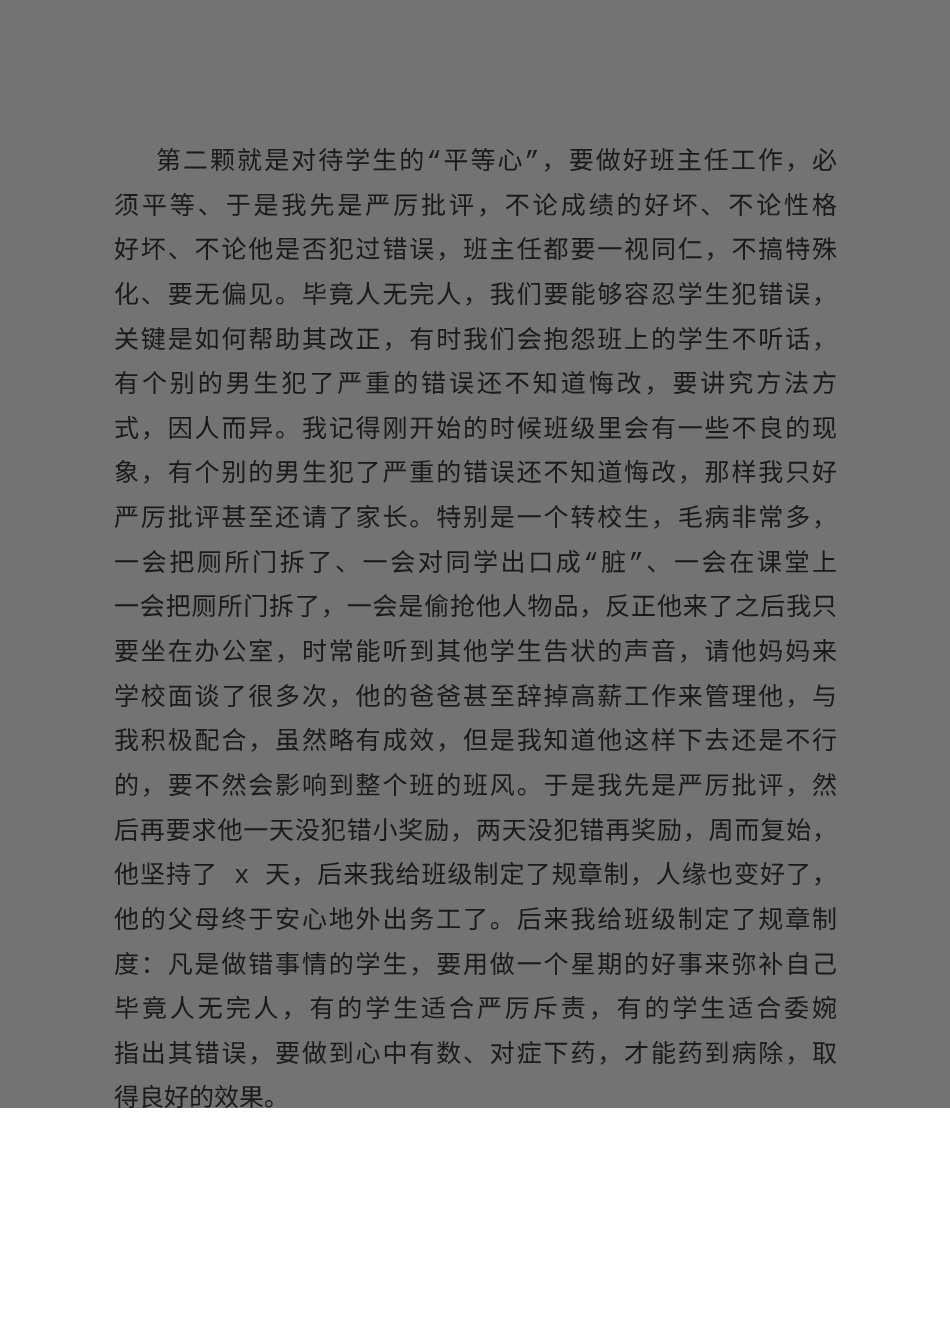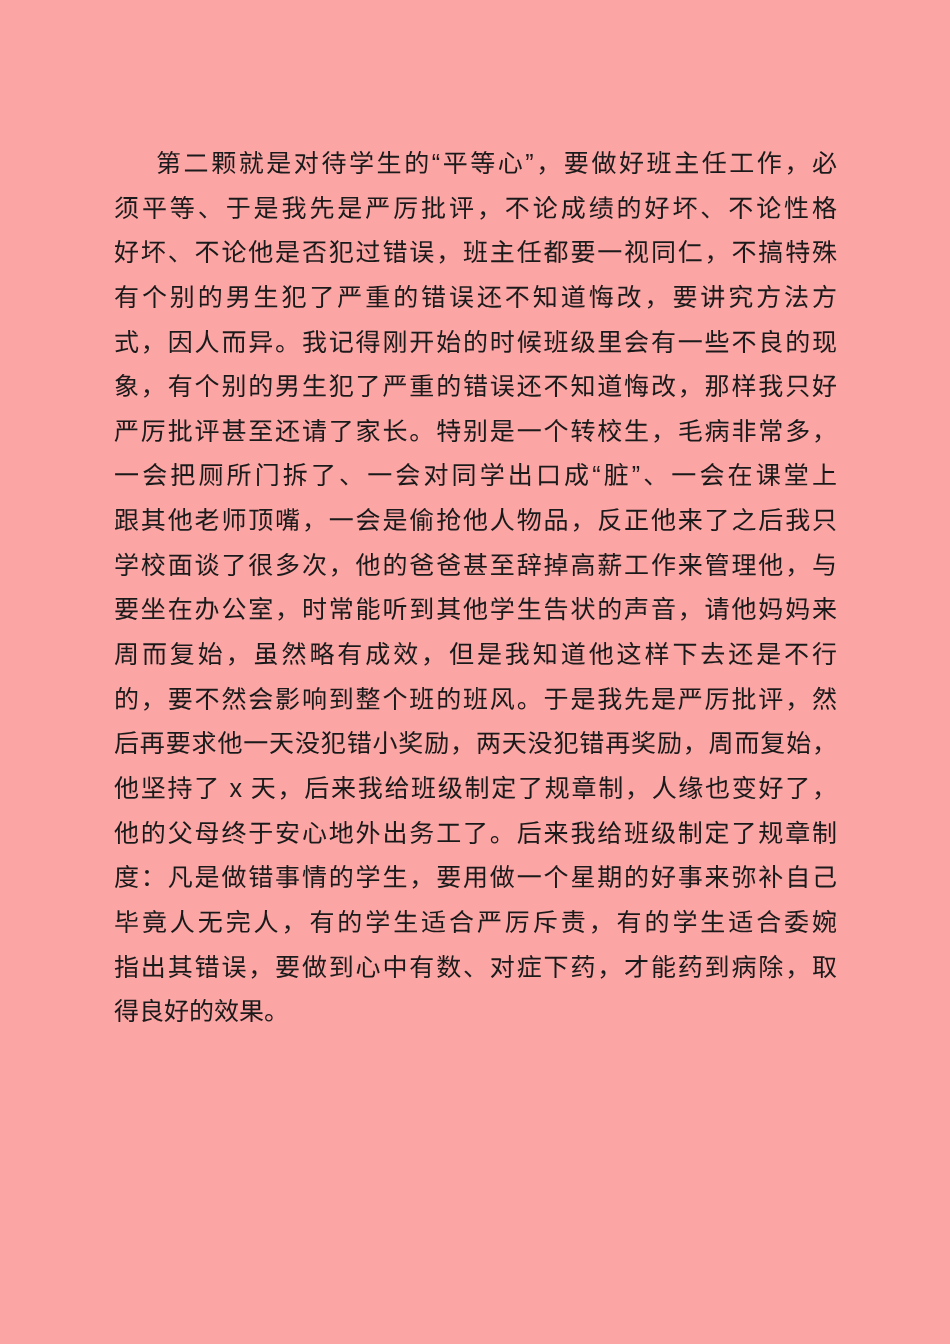--- a/index.html
+++ b/index.html
@@ -3,24 +3,24 @@
 <meta charset="utf-8">
 <style>
   html, body {
     margin: 0;
     padding: 0;
     background: #ffffff;
   }
   .page {
     position: relative;
     width: 950px;
-    height: 1344px;
-    background: #fca5a5;
+    height: 1108px;
+    background: #737373;
     overflow: hidden;
-    font-family: Liberation Sans, sans-serif;
+    font-family: Liberation Mono, monospace;
   }
   .textblock {
     position: absolute;
     left: 114px;
     top: 141px;
     width: 723px;
     color: #1a1a1a;
   }
   .line {
     font-size: 25px;
@@ -41,29 +41,31 @@
   }
 </style>
 </head>
 <body>
 
 <div class="page">
   <div class="textblock">
       <div class="line first">第二颗就是对待学生的“平等心”，要做好班主任工作，必</div>
       <div class="line">须平等、于是我先是严厉批评，不论成绩的好坏、不论性格</div>
       <div class="line">好坏、不论他是否犯过错误，班主任都要一视同仁，不搞特殊</div>
+      <div class="line">化、要无偏见。毕竟人无完人，我们要能够容忍学生犯错误，</div>
+      <div class="line">关键是如何帮助其改正，有时我们会抱怨班上的学生不听话，</div>
       <div class="line">有个别的男生犯了严重的错误还不知道悔改，要讲究方法方</div>
       <div class="line">式，因人而异。我记得刚开始的时候班级里会有一些不良的现</div>
       <div class="line">象，有个别的男生犯了严重的错误还不知道悔改，那样我只好</div>
       <div class="line">严厉批评甚至还请了家长。特别是一个转校生，毛病非常多，</div>
       <div class="line">一会把厕所门拆了、一会对同学出口成“脏”、一会在课堂上</div>
-      <div class="line">跟其他老师顶嘴，一会是偷抢他人物品，反正他来了之后我只</div>
+      <div class="line">一会把厕所门拆了，一会是偷抢他人物品，反正他来了之后我只</div>
+      <div class="line">要坐在办公室，时常能听到其他学生告状的声音，请他妈妈来</div>
       <div class="line">学校面谈了很多次，他的爸爸甚至辞掉高薪工作来管理他，与</div>
-      <div class="line">要坐在办公室，时常能听到其他学生告状的声音，请他妈妈来</div>
-      <div class="line">周而复始，虽然略有成效，但是我知道他这样下去还是不行</div>
+      <div class="line">我积极配合，虽然略有成效，但是我知道他这样下去还是不行</div>
       <div class="line">的，要不然会影响到整个班的班风。于是我先是严厉批评，然</div>
       <div class="line">后再要求他一天没犯错小奖励，两天没犯错再奖励，周而复始，</div>
       <div class="line">他坚持了 x 天，后来我给班级制定了规章制，人缘也变好了，</div>
       <div class="line">他的父母终于安心地外出务工了。后来我给班级制定了规章制</div>
       <div class="line">度：凡是做错事情的学生，要用做一个星期的好事来弥补自己</div>
       <div class="line">毕竟人无完人，有的学生适合严厉斥责，有的学生适合委婉</div>
       <div class="line">指出其错误，要做到心中有数、对症下药，才能药到病除，取</div>
       <div class="line last">得良好的效果。</div>
     </div>
 </div>

